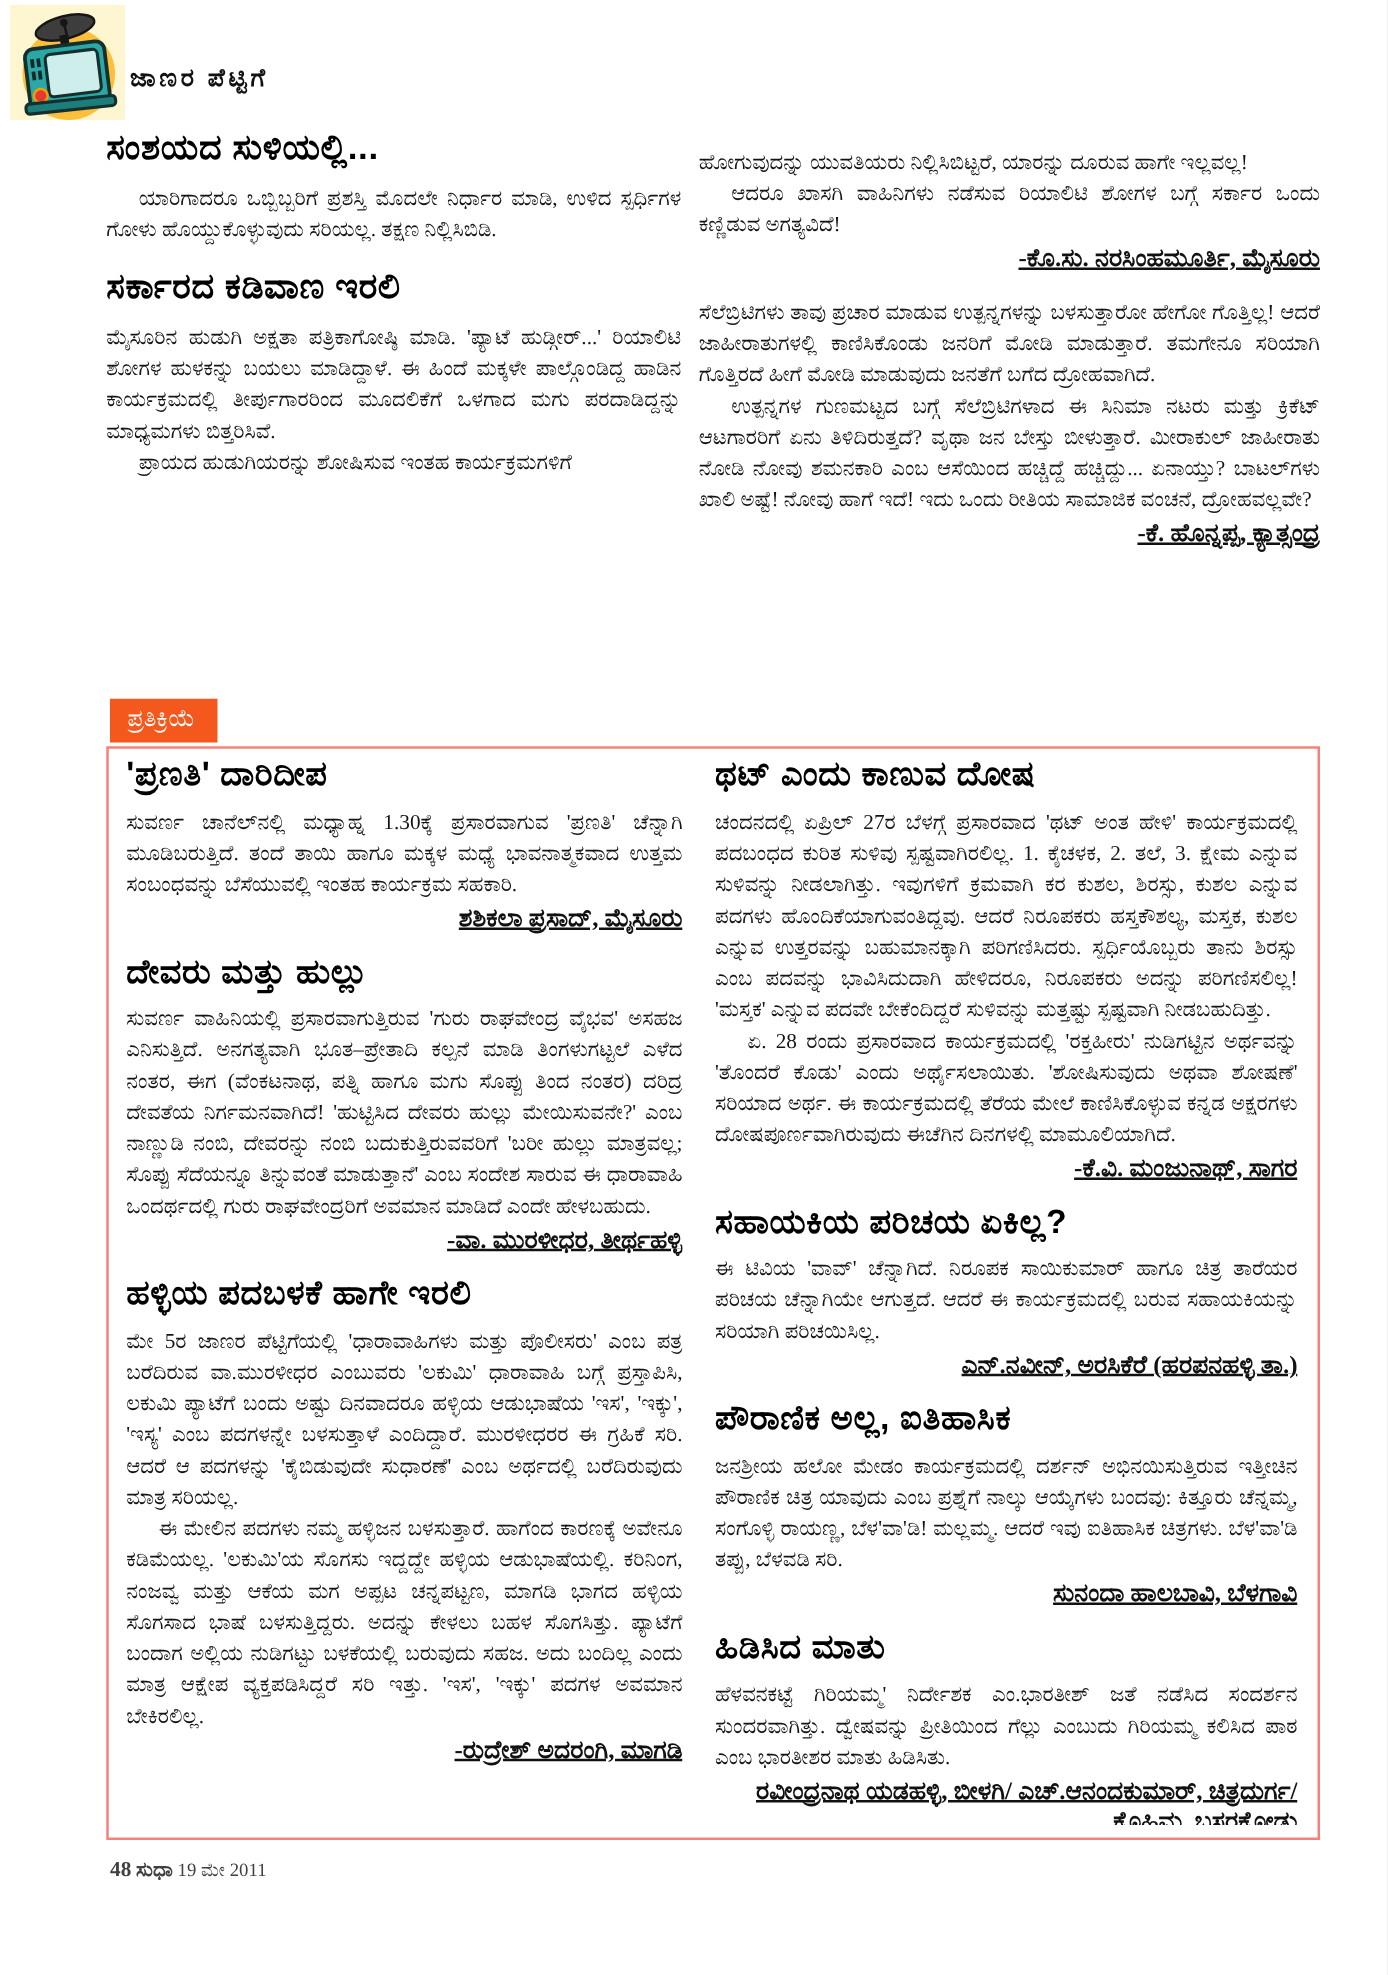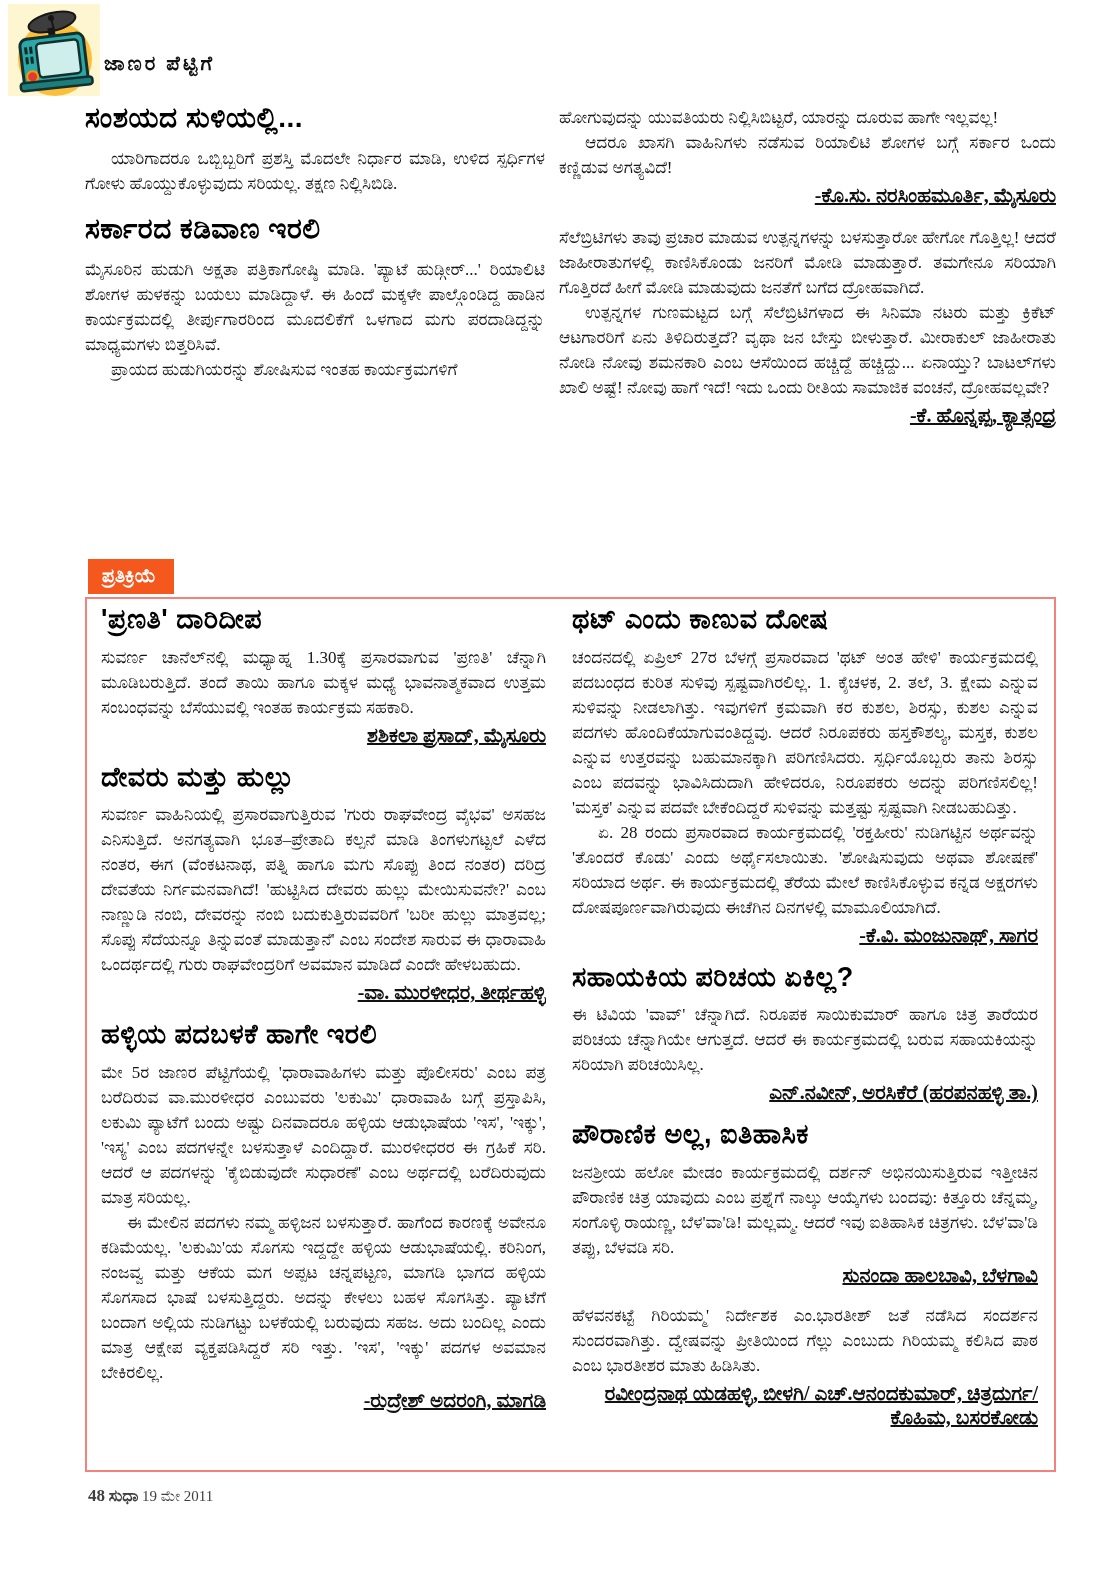--- a/index.html
+++ b/index.html
@@ -15,41 +15,41 @@
   .masthead-label {
     position:absolute; left:104px; top:52px;
     font-size:20px; font-weight:bold; letter-spacing:3px; color:#111;
   }
   
   .top-columns {
     position:absolute; left:85px; top:103px; width:971px;
     display:flex; gap:14px;justify-content:flex-end;
   }
   .col-a { width:460px; overflow:hidden; }
-  .col-b { width:497px; overflow:hidden; padding-top:2px; }
+  .col-b { width:497px; overflow:hidden; padding-top:2px;margin-top:12px; }
   h2.letter-title {
     font-family:"Liberation Sans", sans-serif;
     font-size:28px; font-weight:bold; color:#000;
     margin:0 0 12px 0; line-height:1.1; letter-spacing:0.5px;
   }
   .letter-block { margin-bottom:18px; }
   .letter-block p {
     font-size:17px; line-height:25px; text-align:justify; color:#141414;
   }
   .letter-block p.indent { text-indent:26px; }
   .signature {
     font-size:20px; font-weight:bold; text-align:right;
     margin:3px 0 4px 0; line-height:24px;text-decoration:underline;
   }
   
   .feedback-tab {
     position:absolute; left:88px; top:559px; z-index:2;
     background:#f4581d; color:#ffffff;
     font-family:"Liberation Sans", sans-serif;
-    font-size:19px; font-weight:bold;
+    font-size:19px; font-weight:normal;
     padding:7px 18px 9px 14px; line-height:1;text-align:right;
   }
   .feedback-box {
     position:absolute; left:85px; top:597px; width:971px; height:875px;
     border:2px solid #f5827a; background:#fff; z-index:1;
     padding:4px 16px 10px 14px; overflow:hidden;
   }
   .box-columns { display:flex; gap:26px; height:100%; }
   .box-col-left  { width:446px; overflow:hidden; }
   .box-col-right { width:467px; overflow:hidden; }
@@ -157,20 +157,21 @@
           <h2 class="letter-title">ಸಹಾಯಕಿಯ ಪರಿಚಯ ಏಕಿಲ್ಲ?</h2>
           <p>ಈ ಟಿವಿಯ 'ವಾವ್' ಚೆನ್ನಾಗಿದೆ. ನಿರೂಪಕ ಸಾಯಿಕುಮಾರ್ ಹಾಗೂ ಚಿತ್ರ ತಾರೆಯರ ಪರಿಚಯ ಚೆನ್ನಾಗಿಯೇ ಆಗುತ್ತದೆ. ಆದರೆ ಈ ಕಾರ್ಯಕ್ರಮದಲ್ಲಿ ಬರುವ ಸಹಾಯಕಿಯನ್ನು ಸರಿಯಾಗಿ ಪರಿಚಯಿಸಿಲ್ಲ.</p>
           <div class="signature">ಎನ್.ನವೀನ್, ಅರಸಿಕೆರೆ (ಹರಪನಹಳ್ಳಿ ತಾ.)</div>
         </div>
         <div class="letter-block">
           <h2 class="letter-title">ಪೌರಾಣಿಕ ಅಲ್ಲ, ಐತಿಹಾಸಿಕ</h2>
           <p>ಜನಶ್ರೀಯ ಹಲೋ ಮೇಡಂ ಕಾರ್ಯಕ್ರಮದಲ್ಲಿ ದರ್ಶನ್ ಅಭಿನಯಿಸುತ್ತಿರುವ ಇತ್ತೀಚಿನ ಪೌರಾಣಿಕ ಚಿತ್ರ ಯಾವುದು ಎಂಬ ಪ್ರಶ್ನೆಗೆ ನಾಲ್ಕು ಆಯ್ಕೆಗಳು ಬಂದವು: ಕಿತ್ತೂರು ಚೆನ್ನಮ್ಮ, ಸಂಗೊಳ್ಳಿ ರಾಯಣ್ಣ, ಬೆಳ'ವಾ'ಡಿ! ಮಲ್ಲಮ್ಮ. ಆದರೆ ಇವು ಐತಿಹಾಸಿಕ ಚಿತ್ರಗಳು. ಬೆಳ'ವಾ'ಡಿ ತಪ್ಪು, ಬೆಳವಡಿ ಸರಿ.</p>
           <div class="signature">ಸುನಂದಾ ಹಾಲಬಾವಿ, ಬೆಳಗಾವಿ</div>
         </div>
         <div class="letter-block">
+          <h2 class="letter-title">ಹಿಡಿಸಿದ ಮಾತು</h2>
           <p>ಹೆಳವನಕಟ್ಟೆ ಗಿರಿಯಮ್ಮ' ನಿರ್ದೇಶಕ ಎಂ.ಭಾರತೀಶ್ ಜತೆ ನಡೆಸಿದ ಸಂದರ್ಶನ ಸುಂದರವಾಗಿತ್ತು. ದ್ವೇಷವನ್ನು ಪ್ರೀತಿಯಿಂದ ಗೆಲ್ಲು ಎಂಬುದು ಗಿರಿಯಮ್ಮ ಕಲಿಸಿದ ಪಾಠ ಎಂಬ ಭಾರತೀಶರ ಮಾತು ಹಿಡಿಸಿತು.</p>
           <div class="signature">ರವೀಂದ್ರನಾಥ ಯಡಹಳ್ಳಿ, ಬೀಳಗಿ/ ಎಚ್.ಆನಂದಕುಮಾರ್, ಚಿತ್ರದುರ್ಗ/ ಕೊಹಿಮ, ಬಸರಕೋಡು</div>
         </div>
       </div>
 
     </div>
   </div>
 
   <div class="page-footer">
     <span class="pgnum">48</span>

